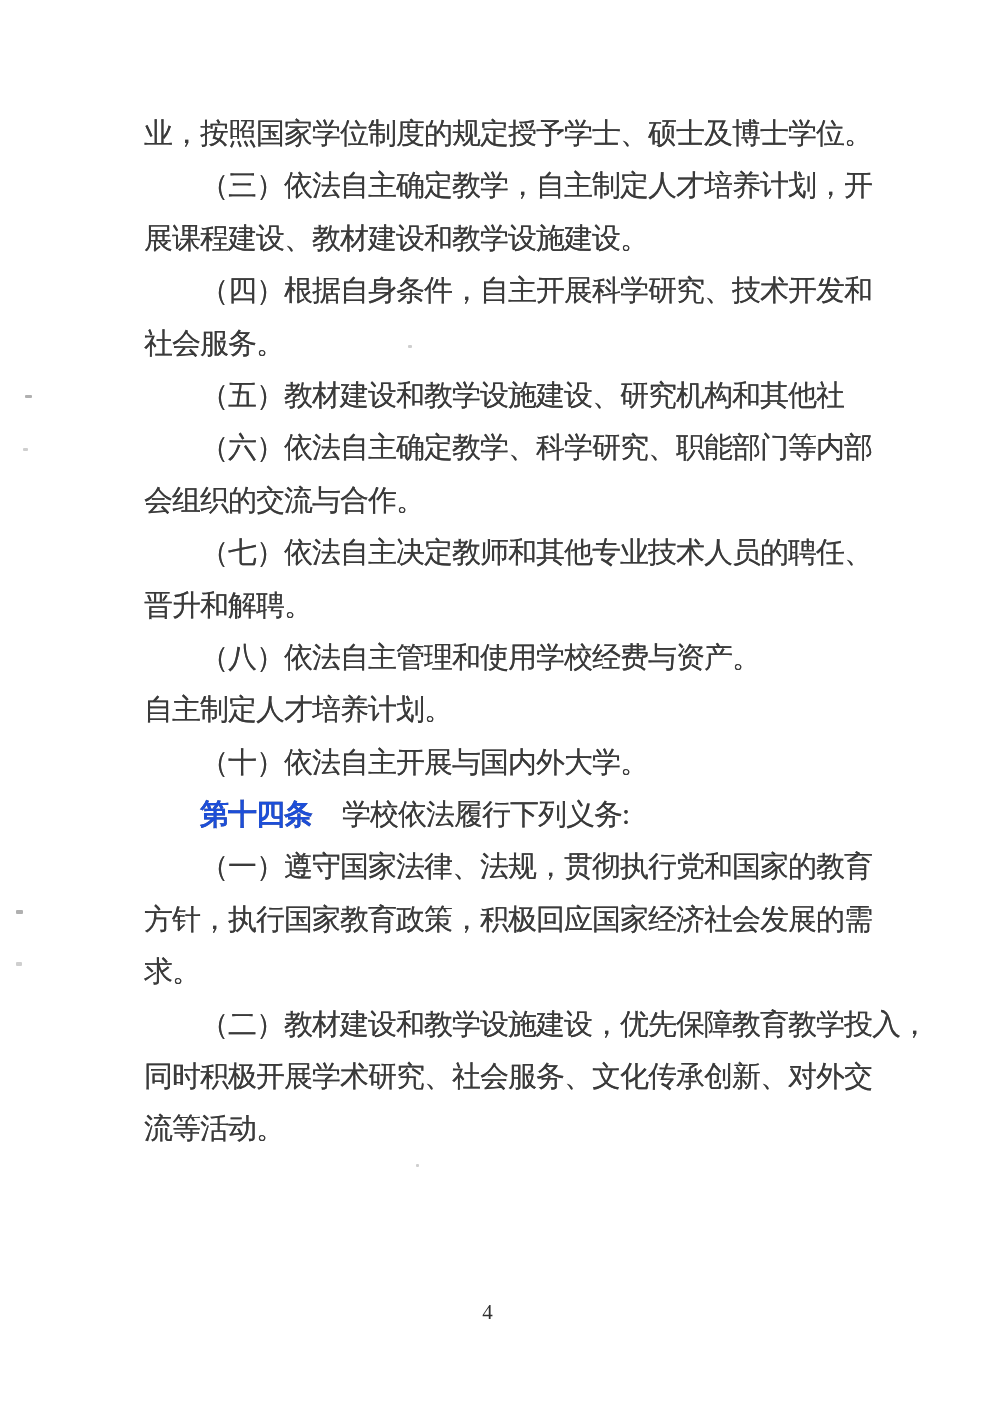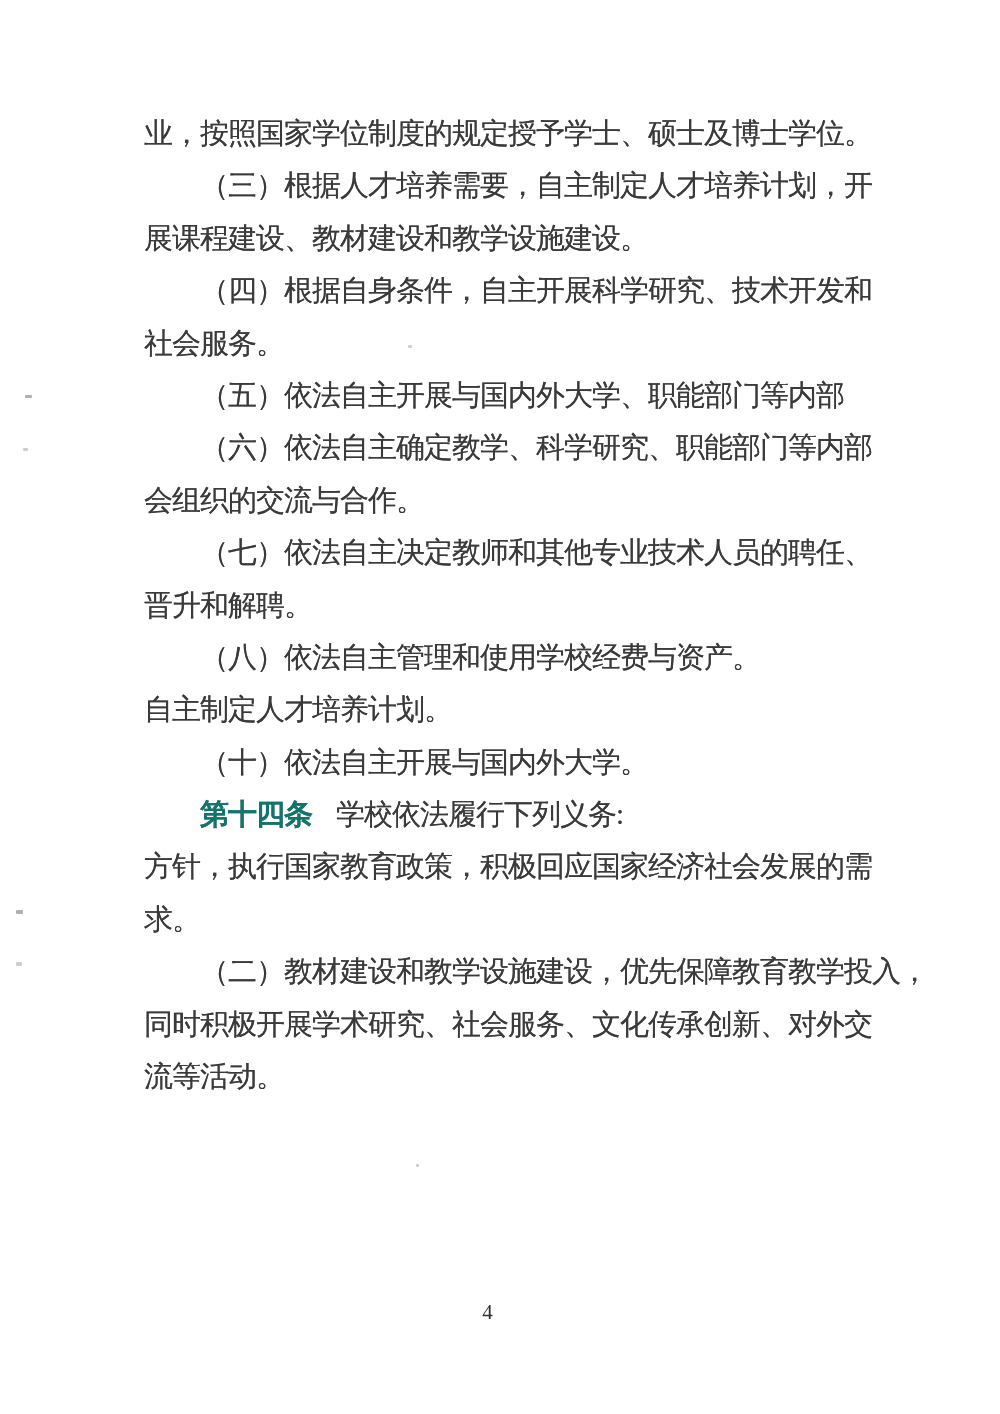--- a/index.html
+++ b/index.html
@@ -35,22 +35,22 @@
     letter-spacing: -1px;
     color: #3a3a3a;
     white-space: nowrap;
     text-shadow: 0 0 0.4px #6a6a6a;
   }
   .indent {
     text-indent: 56px;
   }
   .term {
     font-weight: bold;
-    color: #0f766e;
-    margin-right: 24px;
+    color: #1d4ed8;
+    margin-right: 30px;
   }
   .page-number {
     position: absolute;
     top: 1300px;
     left: 0;
     width: 975px;
     text-align: center;
     font-size: 21px;
     color: #2f2f2f;
     letter-spacing: 0;
@@ -64,35 +64,36 @@
     background: #cfcfcf;
   }
 </style>
 </head>
 <body>
 
 <div class="doc-page">
 
   <div class="content">
     <div class="line">业，按照国家学位制度的规定授予学士、硕士及博士学位。</div>
-    <div class="line indent">（三）根据人才培养需要，自主制定人才培养计划，开</div>
+    <div class="line indent">（三）依法自主确定教学，自主制定人才培养计划，开</div>
     <div class="line">展课程建设、教材建设和教学设施建设。</div>
     <div class="line indent">（四）根据自身条件，自主开展科学研究、技术开发和</div>
     <div class="line">社会服务。</div>
-    <div class="line indent">（五）依法自主开展与国内外大学、职能部门等内部</div>
+    <div class="line indent">（五）教材建设和教学设施建设、研究机构和其他社</div>
     <div class="line indent">（六）依法自主确定教学、科学研究、职能部门等内部</div>
     <div class="line">会组织的交流与合作。</div>
     <div class="line indent">（七）依法自主决定教师和其他专业技术人员的聘任、</div>
     <div class="line">晋升和解聘。</div>
     <div class="line indent">（八）依法自主管理和使用学校经费与资产。</div>
     <div class="line">自主制定人才培养计划。</div>
     <div class="line indent">（十）依法自主开展与国内外大学。</div>
     <div class="line indent">
       <span class="term">第十四条</span><span>学校依法履行下列义务:</span>
     </div>
+    <div class="line indent">（一）遵守国家法律、法规，贯彻执行党和国家的教育</div>
     <div class="line">方针，执行国家教育政策，积极回应国家经济社会发展的需</div>
     <div class="line">求。</div>
     <div class="line indent">（二）教材建设和教学设施建设，优先保障教育教学投入，</div>
     <div class="line">同时积极开展学术研究、社会服务、文化传承创新、对外交</div>
     <div class="line">流等活动。</div>
   </div>
 
   <div class="page-number">4</div>
 
   <div class="speck" style="left:25px; top:395px; width:7px; height:3px;"></div>

